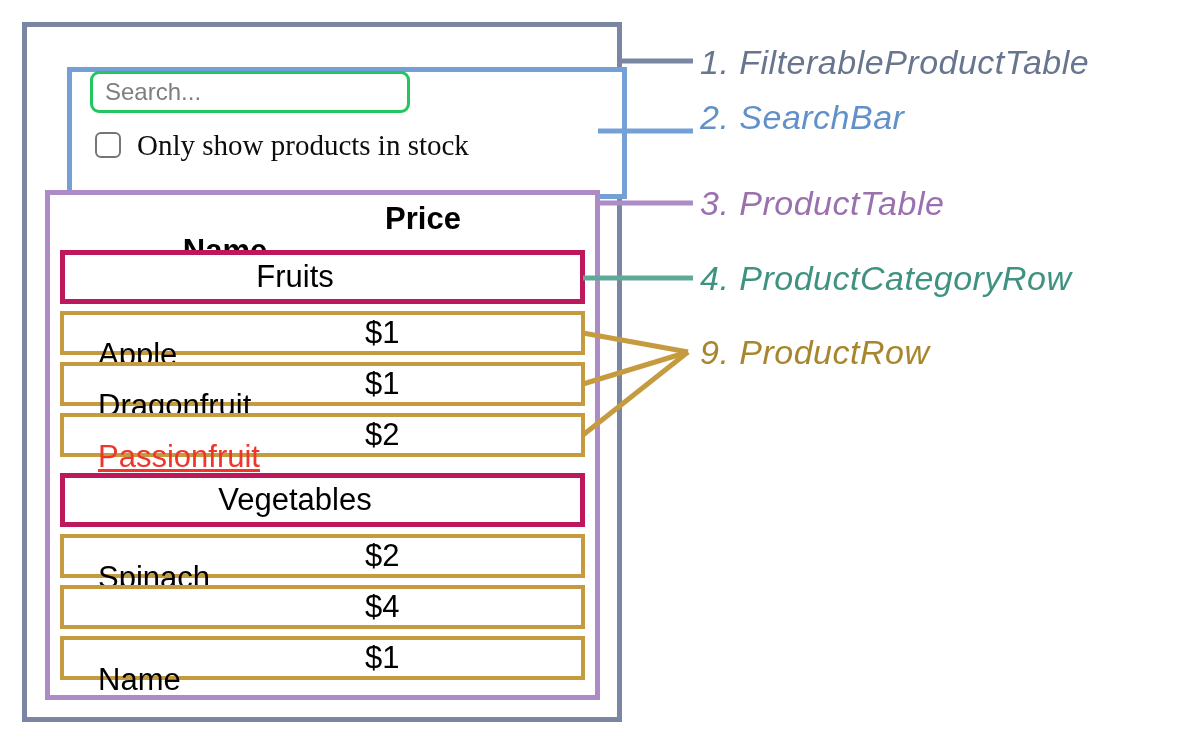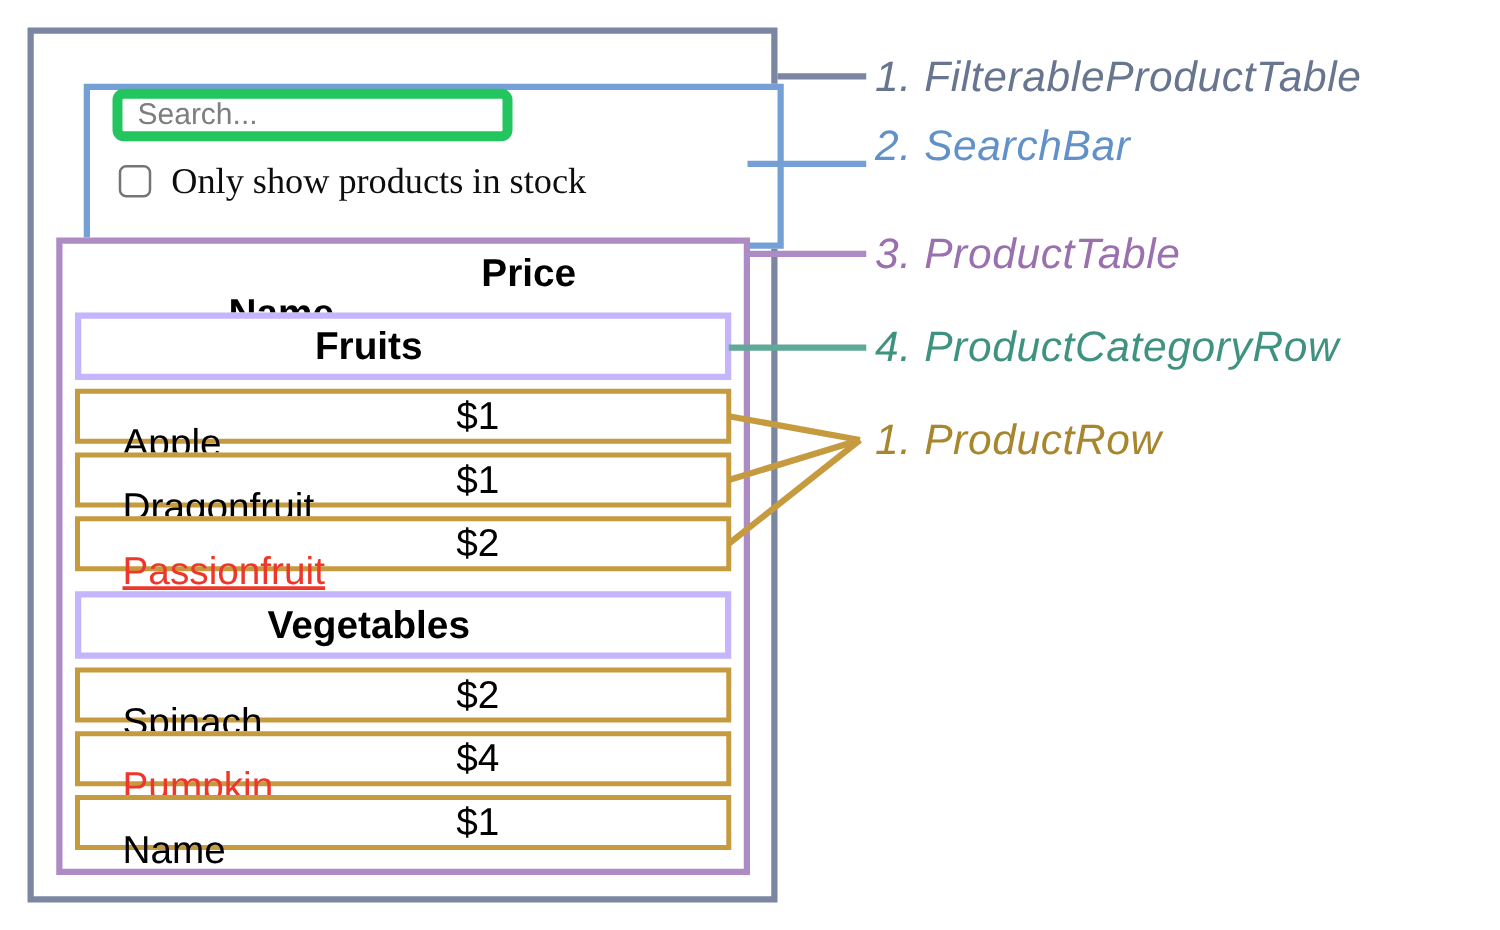--- a/index.html
+++ b/index.html
@@ -17,21 +17,21 @@
   .outer-box {
     position: absolute; left: 22px; top: 22px; width: 600px; height: 700px;
     border: 5px solid #7b86a2; background: #ffffff;
   }
   .searchbar-box {
     position: absolute; left: 40px; top: 40px; width: 560px; height: 132px;
     border: 5px solid #74a0d6; background: #ffffff;
   }
   .search-input {
     position: absolute; left: 90px; top: 71px; width: 320px; height: 42px;
-    border: 8px solid #22c55e; border-radius: 9px;
+    border: 3px solid #22c55e; border-radius: 9px;
     font-family: "Liberation Sans", sans-serif;
     font-size: 24px; color: #0369a1; padding: 0 12px; outline: none;
     background: #ffffff;
   }
   .search-input::placeholder { color: #7e7e7e; opacity: 1; }
   .checkbox {
     position: absolute; left: 95px; top: 132px; width: 26px; height: 26px;
     border: 2px solid #757575; border-radius: 6px; background: #ffffff;
   }
   .checkbox-label {
@@ -45,24 +45,24 @@
   }
   .col-header {
     position: absolute; top: 201px; width: 200px;
     font-size: 31px; font-weight: bold; color: #000; text-align: center;
   }
   .col-header.name { left: 125px; margin-top: 32px; }
   .col-header.price { left: 323px; }
 
   .category-row {
     position: absolute; left: 60px; width: 525px; height: 54px;
-    border: 5px solid #c4b5fd; background: #ffffff;
+    border: 5px solid #be185d; background: #ffffff;
     display: flex; align-items: center; justify-content: center;
     padding-right: 55px;
-    font-size: 31px; font-weight: bold; color: #000;
+    font-size: 31px; font-weight: normal; color: #000;
   }
   .cat-fruits { top: 250px; }
   .cat-vegetables { top: 473px; }
 
   .product-row {
     position: absolute; left: 60px; width: 525px; height: 44px;
     border: 4px solid #c69b3f; background: #ffffff;
     display: flex; align-items: center;
     font-size: 31px; color: #000;
   }
@@ -127,21 +127,20 @@
     <span class="p-price">$2</span>
   </div>
 
   <div class="category-row cat-vegetables">Vegetables</div>
 
   <div class="product-row row-spinach">
     <span class="p-name">Spinach</span>
     <span class="p-price">$2</span>
   </div>
   <div class="product-row row-pumpkin unstocked">
-    <span class="p-name">Pumpkin</span>
     <span class="p-price">$4</span>
   </div>
   <div class="product-row row-peas">
     <span class="p-name">Name</span>
     <span class="p-price">$1</span>
   </div>
 
   <svg class="connectors" viewBox="0 0 1200 744" xmlns="http://www.w3.org/2000/svg">
     <line x1="622" y1="61" x2="693" y2="61" stroke="#7b86a2" stroke-width="5"></line>
     <line x1="598" y1="131" x2="693" y2="131" stroke="#74a0d6" stroke-width="5"></line>
@@ -149,15 +148,15 @@
     <line x1="583" y1="278" x2="693" y2="278" stroke="#60a998" stroke-width="5"></line>
     <line x1="583" y1="333" x2="688" y2="352" stroke="#c69b3f" stroke-width="5"></line>
     <line x1="583" y1="384" x2="688" y2="352" stroke="#c69b3f" stroke-width="5"></line>
     <line x1="583" y1="435" x2="688" y2="352" stroke="#c69b3f" stroke-width="5"></line>
   </svg>
 
   <div class="legend-label legend-1">1. FilterableProductTable</div>
   <div class="legend-label legend-2">2. SearchBar</div>
   <div class="legend-label legend-3">3. ProductTable</div>
   <div class="legend-label legend-4">4. ProductCategoryRow</div>
-  <div class="legend-label legend-5">1. ProductRow</div>
+  <div class="legend-label legend-5">9. ProductRow</div>
 
 </div>
 
 </body></html>

